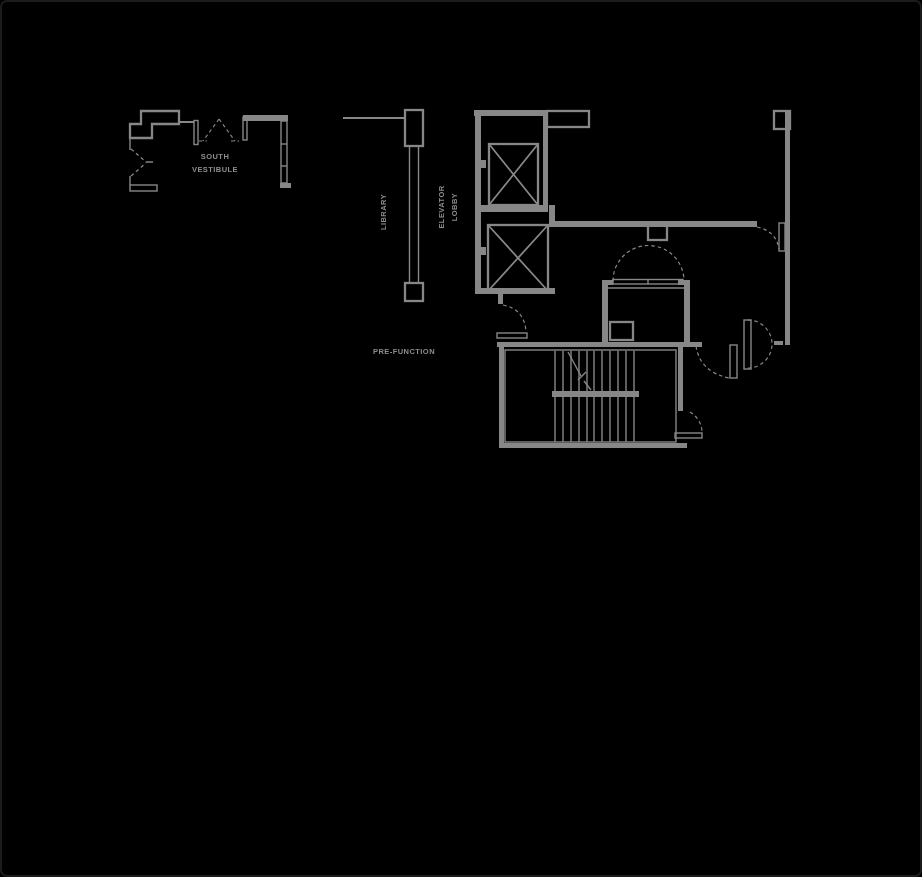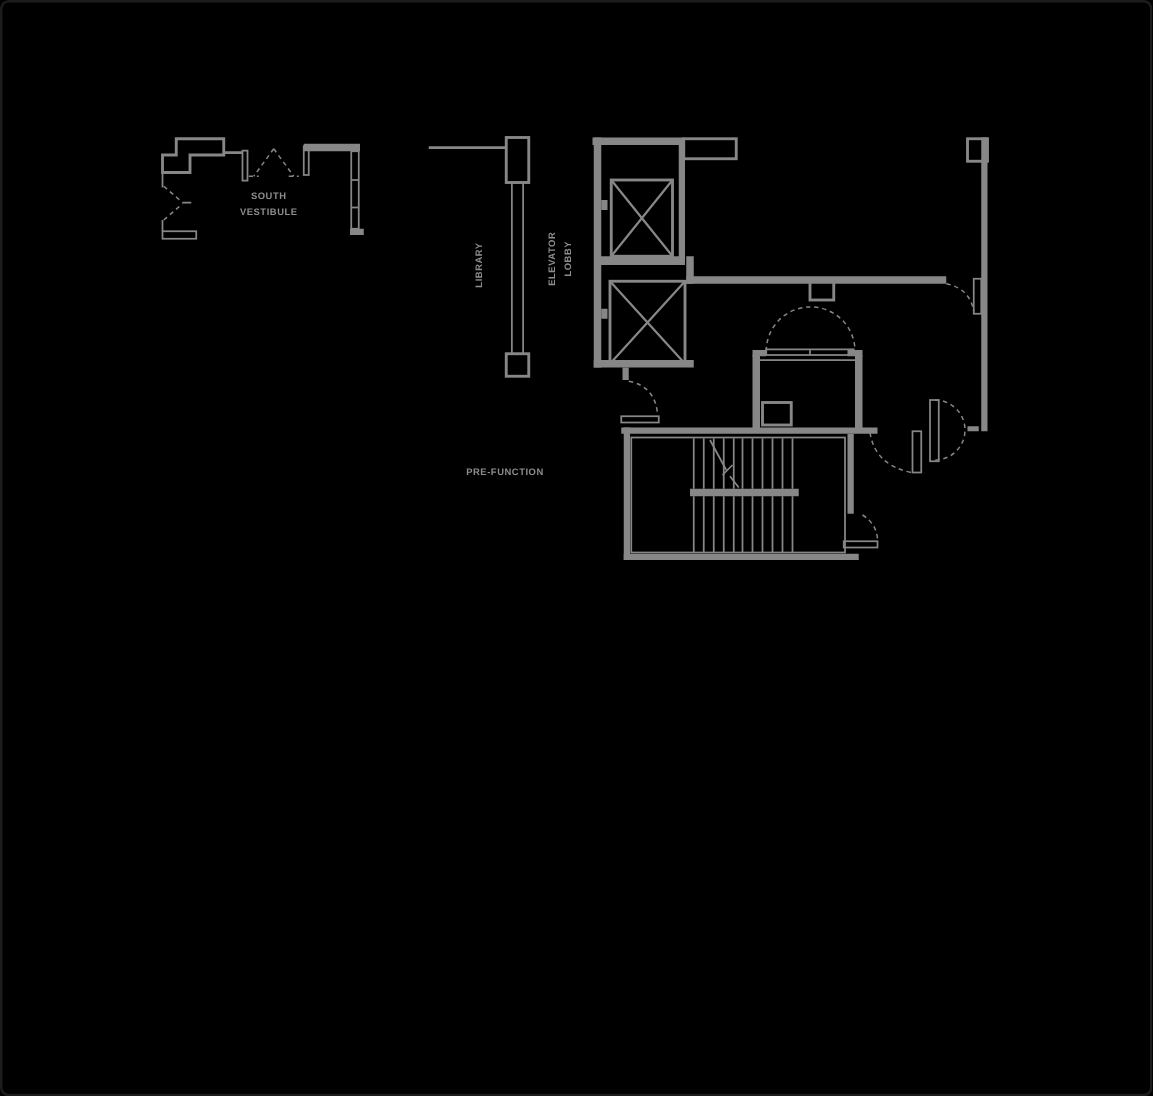--- a/index.html
+++ b/index.html
@@ -159,14 +159,14 @@
     <span style="display:block">VESTIBULE</span>
   </div>
 
   <div class="lbl rot" style="left:384px;top:212px;">LIBRARY</div>
 
   <div class="lbl rot two" style="left:448px;top:207px;">
     <span style="display:block">ELEVATOR</span>
     <span style="display:block">LOBBY</span>
   </div>
 
-  <div class="lbl" style="left:404px;top:378px;">PRE-FUNCTION</div>
+  <div class="lbl" style="left:404px;top:352px;">PRE-FUNCTION</div>
 </div>
 
 </body></html>

